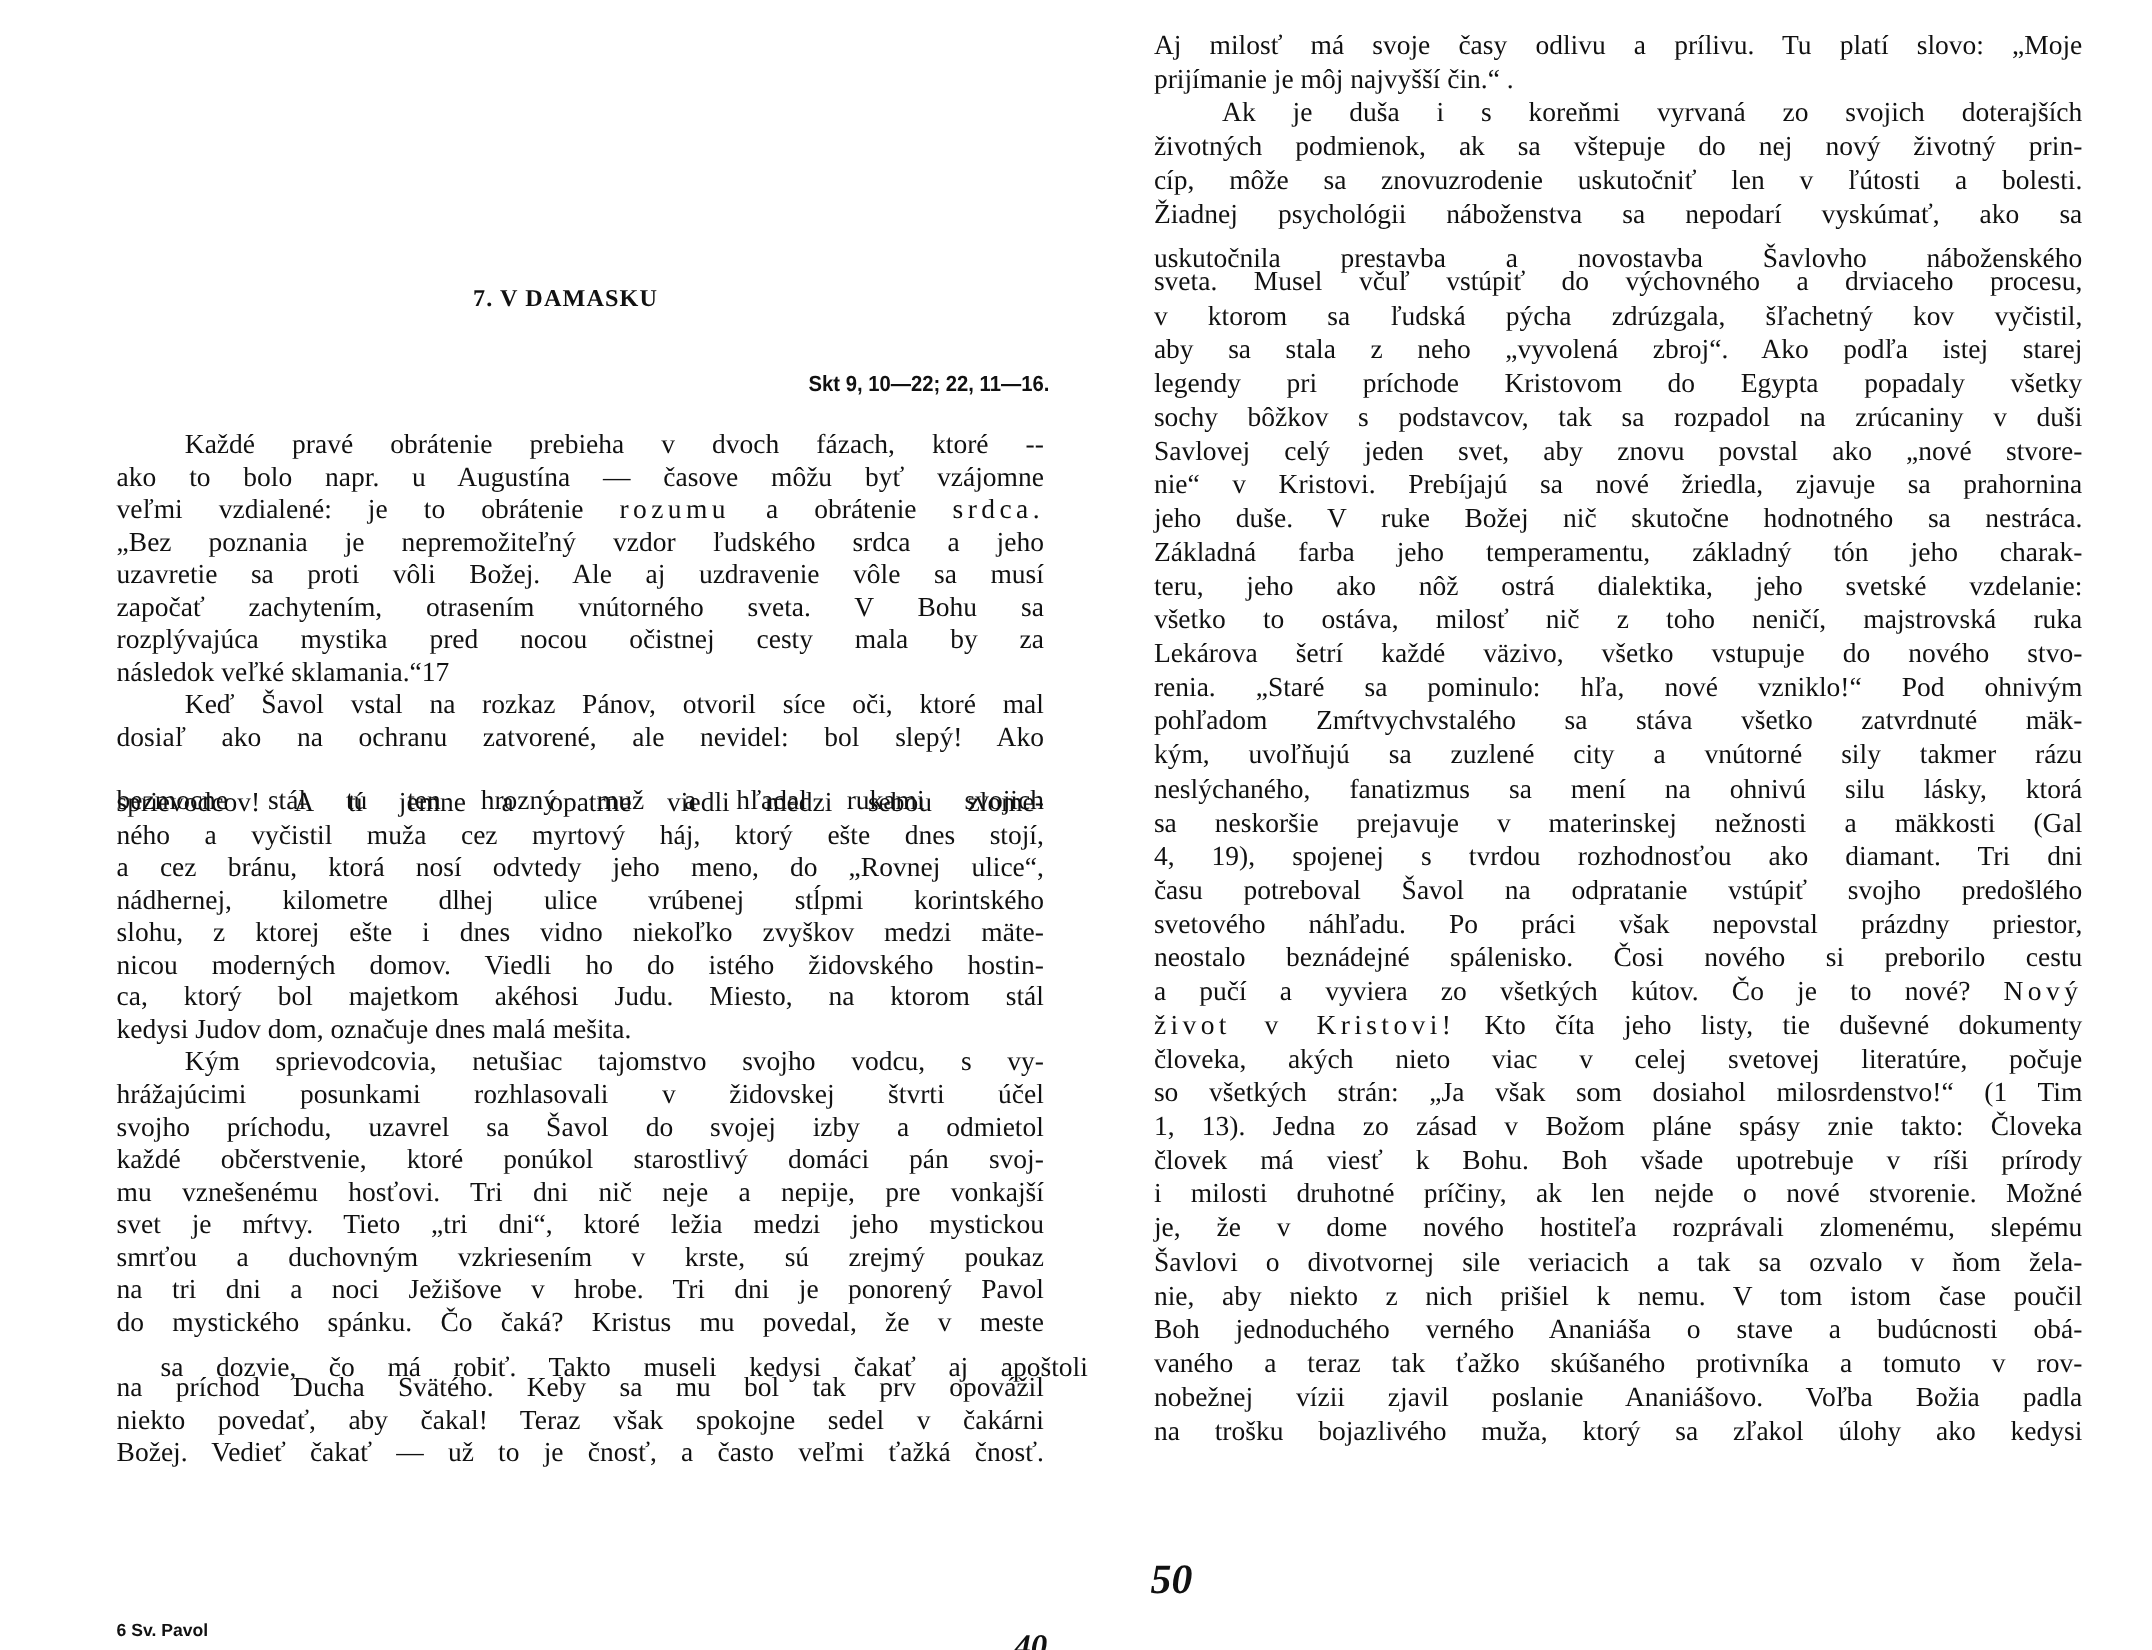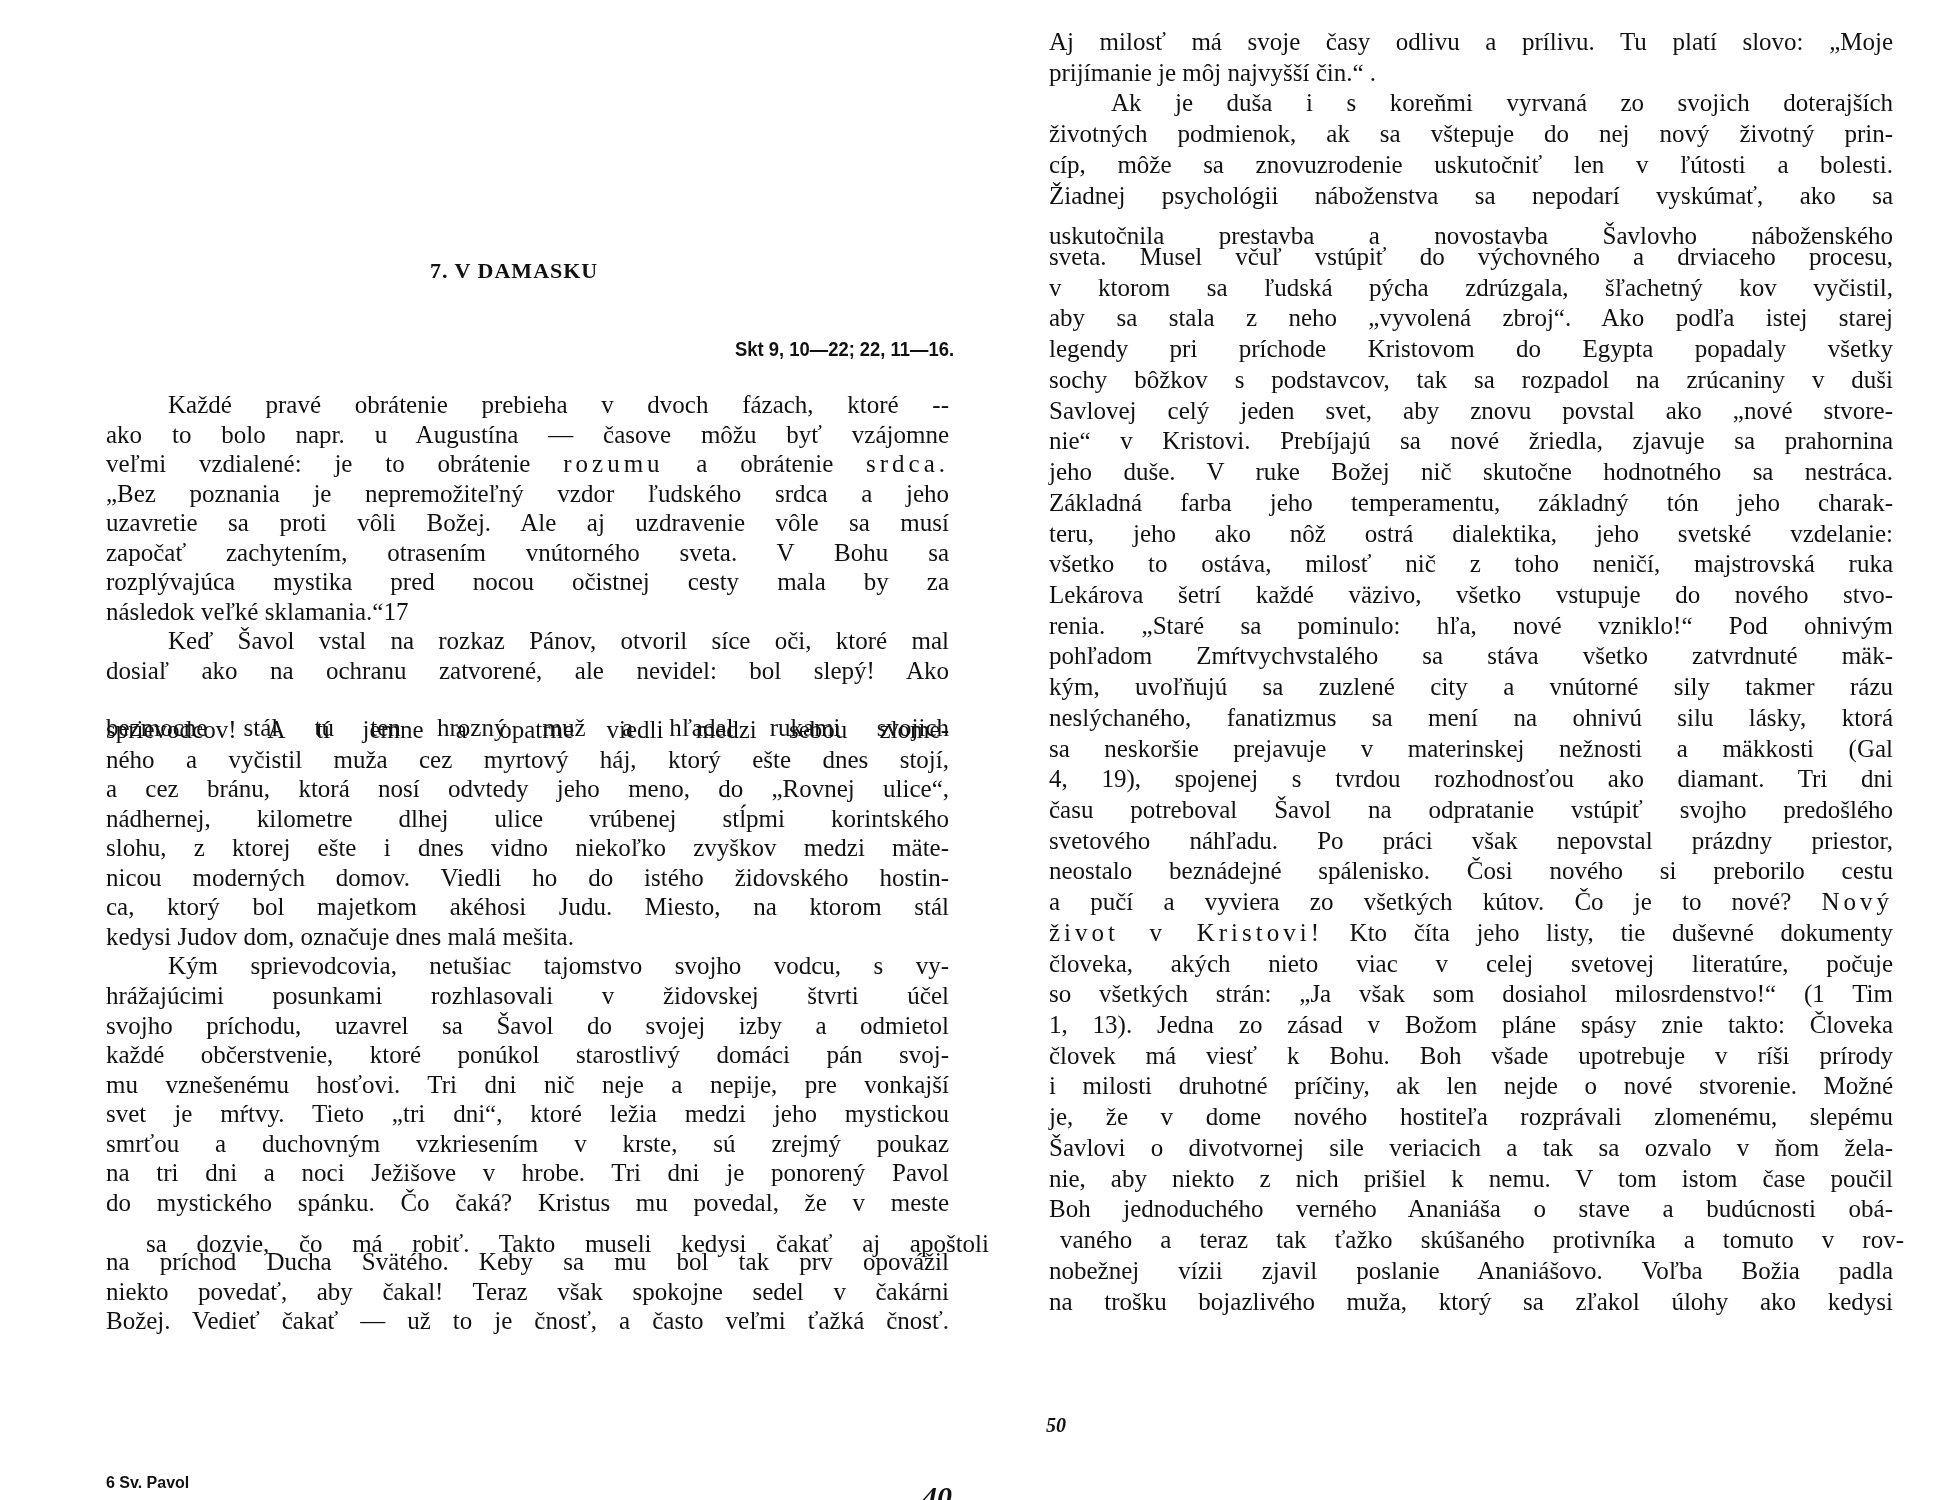--- a/index.html
+++ b/index.html
@@ -38,21 +38,21 @@
     font-size: 16px; color: #111;
   }
   .page-num-left {
     position: absolute; left: 922px; top: 1480px;
     font-family: "Liberation Serif", serif; font-style: italic; font-weight: bold;
     font-size: 30px; color: #111;
   }
   .page-num-right {
     position: absolute; left: 46px; top: 1414px;
     font-family: "Liberation Serif", serif; font-style: italic; font-weight: bold;
-    font-size: 20px; color: #111;
+    font-size: 38px; color: #111;
   }
 </style>
 </head>
 <body>
 
 <div class="page" id="page-left">
   <div class="chapter-title">7. V DAMASKU</div>
   <div class="scripture-ref">Skt 9, 10—22; 22, 11—16.</div>
   <div id="left-body">
       <div class="line just" style="top: 390px; text-indent: 62px; white-space: nowrap;"><span>Každé pravé obrátenie prebieha v dvoch fázach, ktoré --</span></div>
@@ -126,18 +126,18 @@
       <div class="line just" style="top: 917.88px; white-space: nowrap;"><span class="sp">život v Kristovi!</span><span> Kto číta jeho listy, tie duševné dokumenty</span></div>
       <div class="line just" style="top: 948.6px; white-space: nowrap;"><span>človeka, akých nieto viac v celej svetovej literatúre, počuje</span></div>
       <div class="line just" style="top: 979.32px; white-space: nowrap;"><span>so všetkých strán: „Ja však som dosiahol milosrdenstvo!“ (1 Tim</span></div>
       <div class="line just" style="top: 1010.04px; white-space: nowrap;"><span>1, 13). Jedna zo zásad v Božom pláne spásy znie takto: Človeka</span></div>
       <div class="line just" style="top: 1040.76px; white-space: nowrap;"><span>človek má viesť k Bohu. Boh všade upotrebuje v ríši prírody</span></div>
       <div class="line just" style="top: 1071.48px; white-space: nowrap;"><span>i milosti druhotné príčiny, ak len nejde o nové stvorenie. Možné</span></div>
       <div class="line just" style="top: 1102.2px; white-space: nowrap;"><span>je, že v dome nového hostiteľa rozprávali zlomenému, slepému</span></div>
       <div class="line just" style="top: 1132.92px; white-space: nowrap;"><span>Šavlovi o divotvornej sile veriacich a tak sa ozvalo v ňom žela-</span></div>
       <div class="line just" style="top: 1163.64px; white-space: nowrap;"><span>nie, aby niekto z nich prišiel k nemu. V tom istom čase poučil</span></div>
       <div class="line just" style="top: 1194.36px; white-space: nowrap;"><span>Boh jednoduchého verného Ananiáša o stave a budúcnosti obá-</span></div>
-      <div class="line just" style="top: 1225.08px; white-space: nowrap; margin-left: 11px;"><span>vaného a teraz tak ťažko skúšaného protivníka a tomuto v rov-</span></div>
+      <div class="line just" style="top: 1225.08px; white-space: nowrap;"><span>vaného a teraz tak ťažko skúšaného protivníka a tomuto v rov-</span></div>
       <div class="line just" style="top: 1255.8px; white-space: nowrap;"><span>nobežnej vízii zjavil poslanie Ananiášovo. Voľba Božia padla</span></div>
       <div class="line just" style="top: 1286.52px; white-space: nowrap;"><span>na trošku bojazlivého muža, ktorý sa zľakol úlohy ako kedysi</span></div>
     </div>
   <div class="page-num-right">50</div>
 </div>
 
 </body></html>

